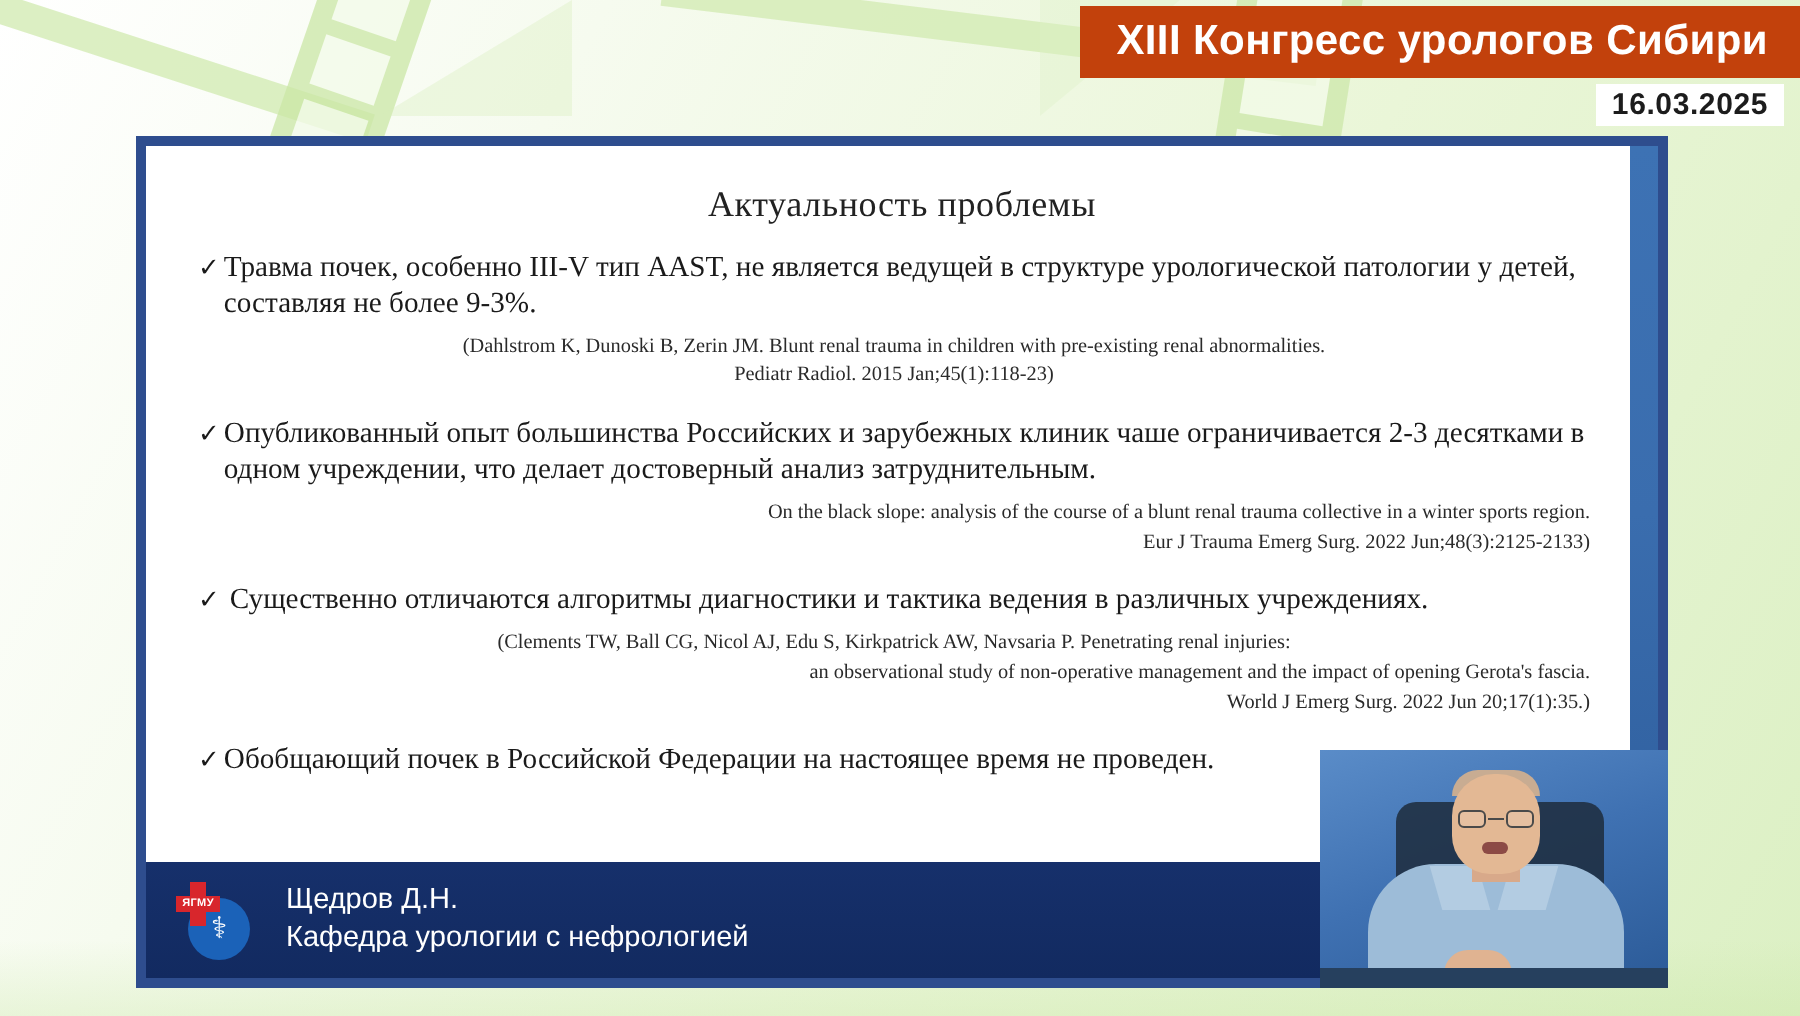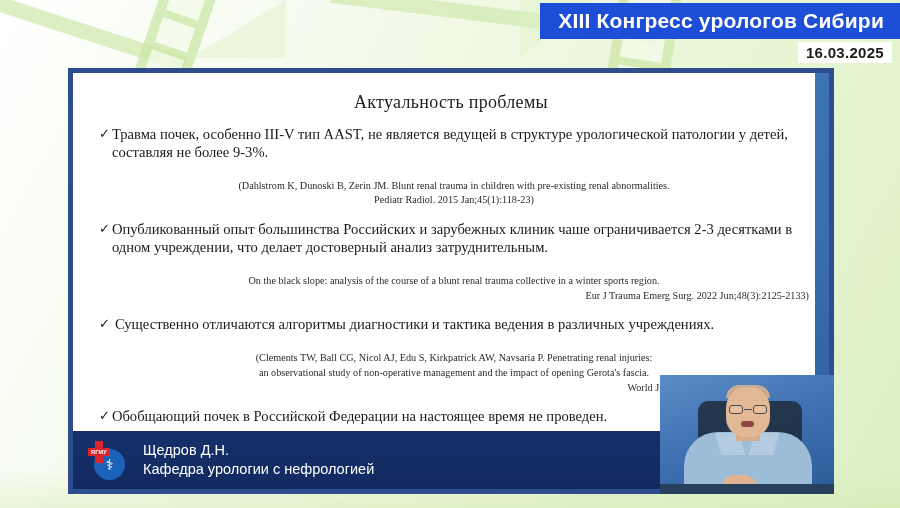--- a/index.html
+++ b/index.html
@@ -102,21 +102,21 @@
     left: 6px; top: 17px;
     width: 20px; height: 11px;
     border-radius: 0 0 10px 10px;
     background: #ffffff;
   }
 
   #congress-banner {
     position: absolute;
     right: 0; top: 3px;
     height: 36px;
-    background: #1d4ed8;
+    background: #c2410c;
     color: #ffffff;
     font-weight: bold;
     font-size: 21px;
     display: flex;
     align-items: center;
     padding: 0 16px 0 18px;
     letter-spacing: .2px;
   }
   #date-badge {
     position: absolute;
@@ -169,25 +169,25 @@
     font-size: 13px;
     margin-right: 2px;
     line-height: 1.3;
   }
   .bullet.spaced .check { margin-right: 5px; }
   .bullet .btext { flex: 1 1 auto; }
   .cite {
     font-size: 10.2px;
     line-height: 1.45;
     color: #2a2a2a;
-    margin-top: 17px;
-    padding-right: 6px;
+    margin-top: 5px;
+    padding-right: 20px;
   }
   .cite .l1 { display: block; text-align: center; }
-  .cite .l2 { display: block; text-align: center; }
+  .cite .l2 { display: block; text-align: right; }
   .cite .l3 { display: block; text-align: right; }
   .cite.c1 .l1 { text-align: center; }
   .cite.c1 .l2 { text-align: center; }
 
   
   #cam-bg {
     position: absolute;
     right: 0; top: 0;
     width: 14px; height: 368px;
     background: linear-gradient(180deg, #3d72b4 0%, #3a6dae 50%, #2f5f9e 100%);

